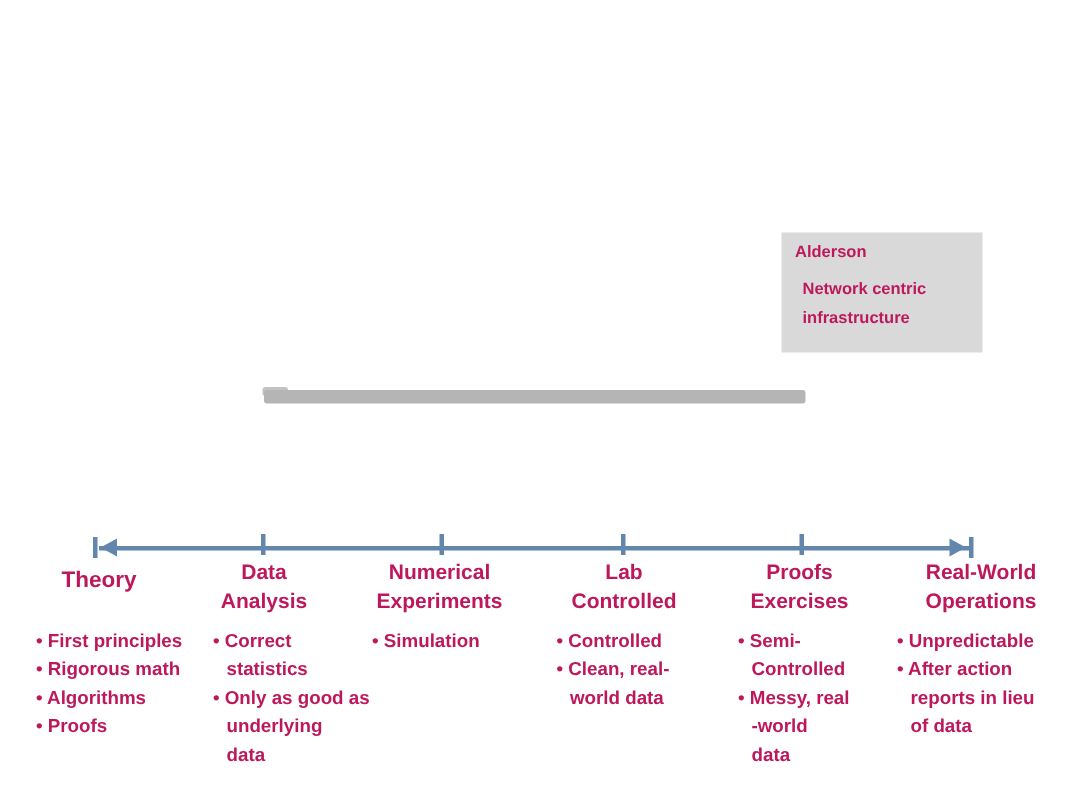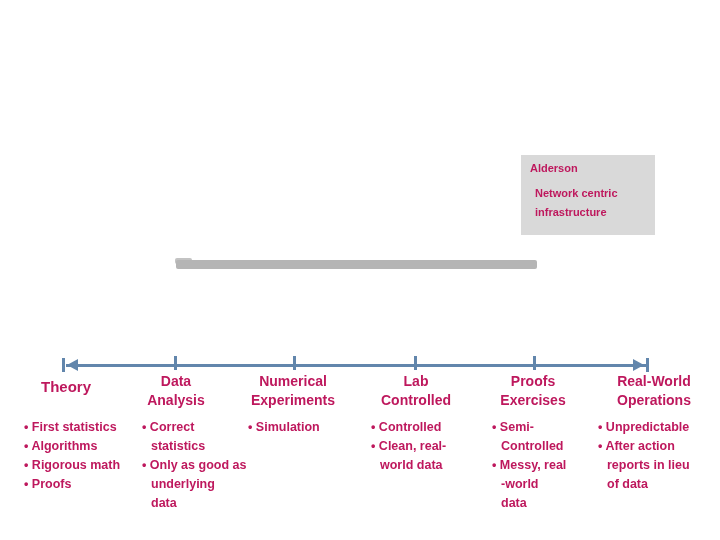--- a/index.html
+++ b/index.html
@@ -74,23 +74,23 @@
   <div class="arrowhead right"></div>
   <div class="tick t1"></div>
   <div class="tick t2"></div>
   <div class="tick t3"></div>
   <div class="tick t4"></div>
 
   <div class="columns">
     <div class="column">
       <div class="column-header">Theory</div>
       <div class="bullets">
-          <div class="bullet">First statistics</div>
+          <div class="bullet">First principles</div>
+          <div class="bullet">Rigorous math</div>
           <div class="bullet">Algorithms</div>
-          <div class="bullet">Rigorous math</div>
           <div class="bullet">Proofs</div>
         </div>
     </div>
     <div class="column">
       <div class="column-header">Data
 Analysis</div>
       <div class="bullets">
           <div class="bullet">Correct
 statistics</div>
           <div class="bullet">Only as good as

